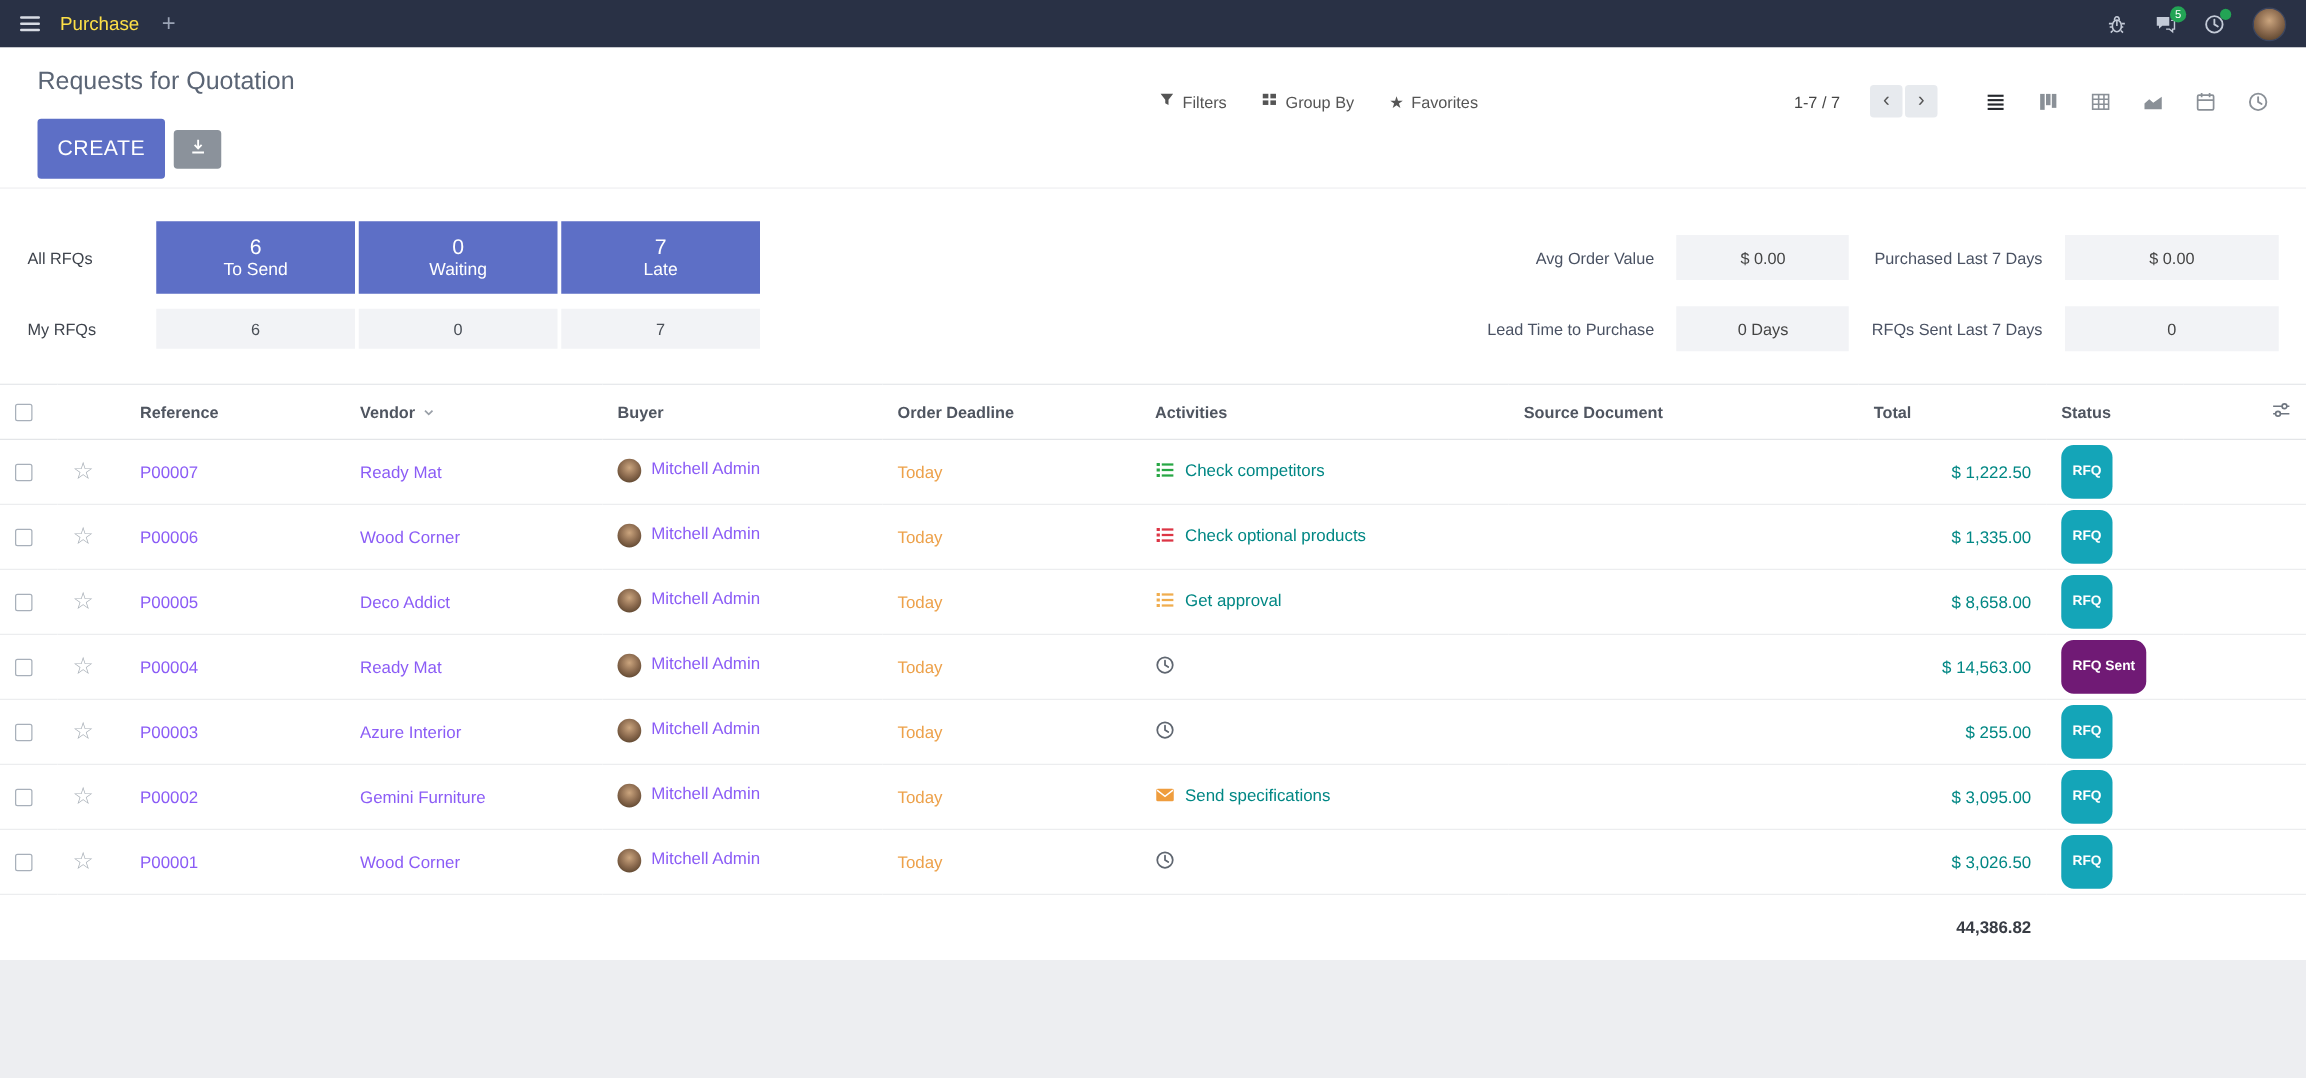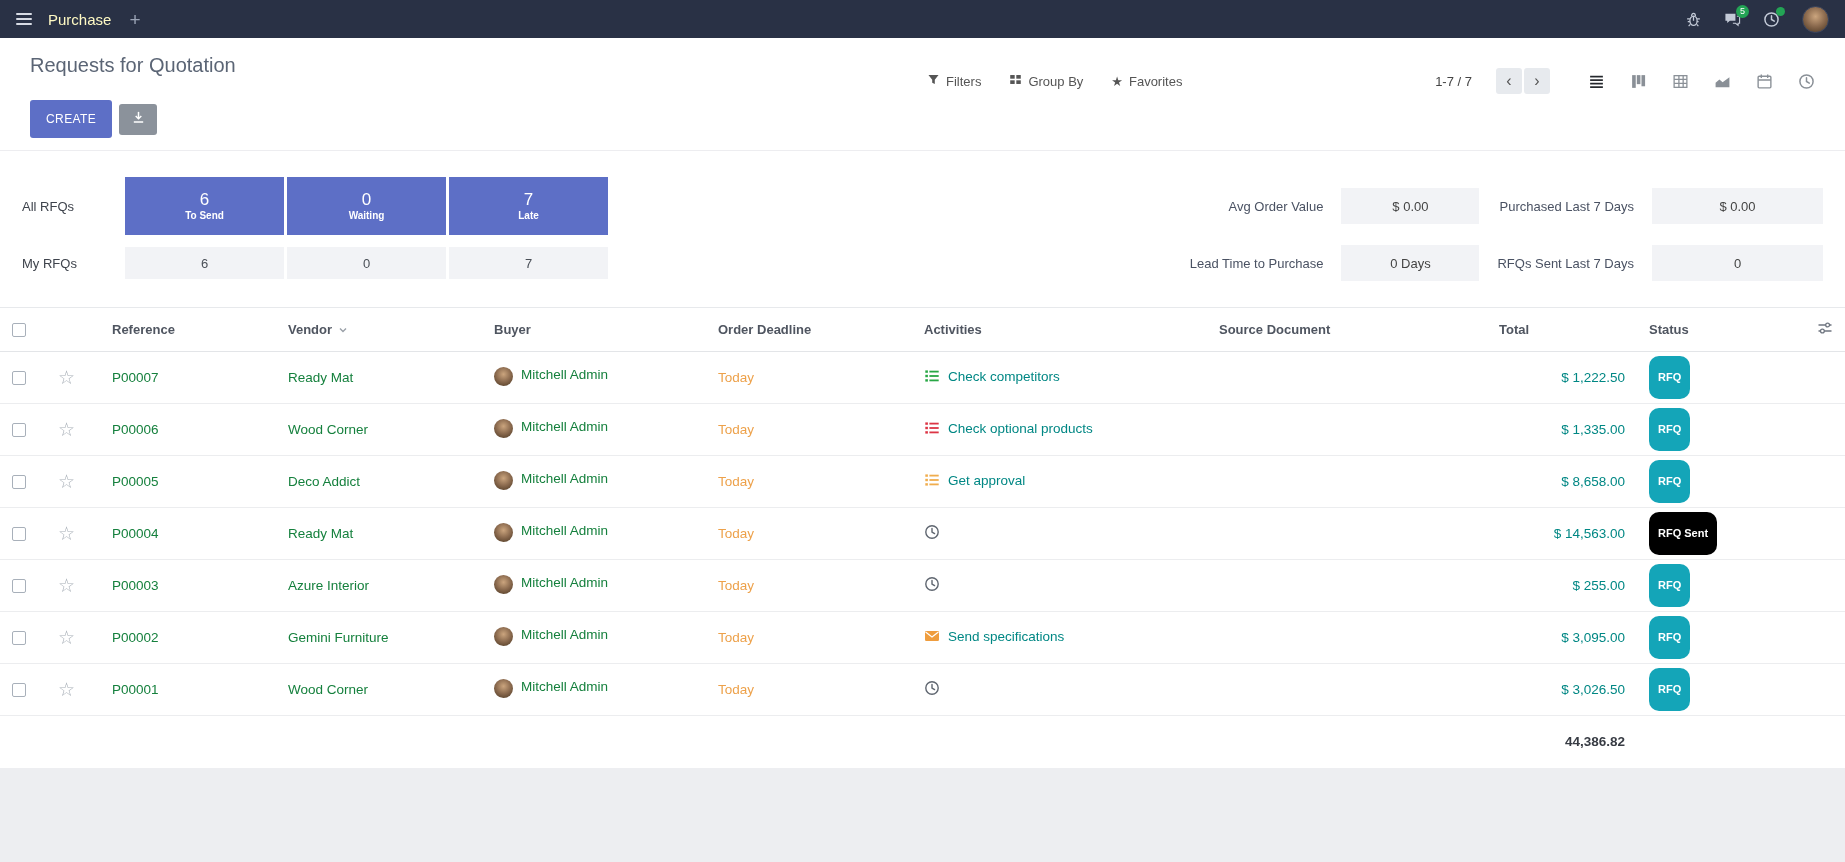--- a/index.html
+++ b/index.html
@@ -12,21 +12,21 @@
   }
   a { text-decoration: none; cursor: pointer; }
 
   
   .topbar {
     height: 38px; background: #293145; display: flex; align-items: center;
     padding: 0 16px; gap: 16px; color: #cdd3de;
   }
   .hamburger { display: inline-flex; flex-direction: column; gap: 3px; cursor: pointer; }
   .hamburger i { display: block; width: 16px; height: 2px; background: #d7dbe4; border-radius: 1px; }
-  .app-title { color: #fef9c3; font-size: 15px; cursor: pointer; }
+  .app-title { color: #fde047; font-size: 15px; cursor: pointer; }
   .tab-plus { color: #9aa3b5; font-size: 19px; line-height: 1; cursor: pointer; margin-left: 2px; }
   .topbar-right { margin-left: auto; display: flex; align-items: center; gap: 22px; }
   .sys-icon { position: relative; display: inline-flex; width: 17px; height: 17px; color: #c3cad7; cursor: pointer; }
   .sys-icon svg { width: 100%; height: 100%; }
   .sys-badge {
     position: absolute; top: -6px; right: -8px; background: #23a455; color: #fff;
     font-size: 9px; line-height: 1; padding: 2px 4px; border-radius: 8px; min-width: 13px; text-align: center;
   }
   .sys-dot { position: absolute; top: -4px; right: -5px; width: 9px; height: 9px; border-radius: 50%; background: #23a455; }
   .avatar {
@@ -36,21 +36,21 @@
   }
 
   
   .control-panel { background: #fff; padding: 16px 30px 14px; display: flex; border-bottom: 1px solid #ededf0; }
   .cp-left { flex: 1 1 auto; display: flex; flex-direction: column; }
   .cp-right { flex: 0 0 888px; display: flex; flex-direction: column; }
   .page-title { font-size: 20px; font-weight: 400; color: #5b6575; height: 38px; }
   .cp-buttons { display: flex; align-items: center; gap: 7px; height: 34px; margin-top: 10px; }
   .btn-create {
     background: #5d6fc6; color: #fff; border: none; border-radius: 3px; cursor: pointer;
-    font-size: 12px; font-weight: 500; letter-spacing: .4px; padding: 0 16px; height: 38px;
+    font-size: 17px; font-weight: 500; letter-spacing: .4px; padding: 0 16px; height: 48px;
     font-family: inherit;
   }
   .btn-export {
     background: #8b929b; border: none; border-radius: 3px; cursor: pointer;
     width: 38px; height: 31px; display: inline-flex; align-items: center; justify-content: center; color: #fff;
   }
   .btn-export svg { width: 15px; height: 15px; }
   .search-wrap { position: relative; height: 38px; }
   .search-input {
     width: 100%; height: 31px; border: 1px solid #ccd3e0; border-radius: 15px;
@@ -85,21 +85,21 @@
     grid-template-columns: 100px 159px 159px 159px;
     grid-template-rows: 58px 32px;
     column-gap: 3px; row-gap: 12px; align-items: stretch;
   }
   .dash-row-label { display: flex; align-items: center; font-size: 13px; color: #3e434c; }
   .tile {
     background: #5d6fc6; color: #fff; display: flex; flex-direction: column;
     align-items: center; justify-content: center; cursor: pointer;
   }
   .tile .tile-count { font-size: 17px; line-height: 1.15; }
-  .tile .tile-label { font-size: 10px; line-height: 1.2; font-weight: bold; }
+  .tile .tile-label { font-size: 14px; line-height: 1.2; }
   .my-tile {
     background: #f2f3f6; color: #4a4f57; display: flex; align-items: center; justify-content: center;
     font-size: 13px; cursor: pointer;
   }
   .dash-kpis {
     margin-left: auto; display: grid;
     grid-template-columns: auto 138px auto 171px;
     grid-template-rows: 58px 32px;
     column-gap: 18px; row-gap: 12px; align-items: center;
   }
@@ -119,42 +119,42 @@
   .list-table tbody td { height: 52px; border-bottom: 1px solid #ecedef; font-size: 13.5px; }
   .list-table tfoot td { height: 52px; font-size: 13.5px; }
   .th-total, .td-total { text-align: right; }
   .sort-caret { display: inline-block; width: 10px; height: 10px; color: #9aa0a8; margin-left: 6px; vertical-align: -1px; }
   .sort-caret svg { width: 100%; height: 100%; }
   input[type="checkbox"] {
     appearance: none; width: 14px; height: 14px; border: 1px solid #a8b0ba; border-radius: 2px;
     background: #fff; cursor: pointer; vertical-align: middle;
   }
   .star { color: #a9b0b8; font-size: 19px; line-height: 1; cursor: pointer; }
-  .lnk { color: #15803d; }
+  .lnk { color: #8b5cf6; }
   .buyer { display: inline-flex; gap: 8px; }
   .avatar-sm {
     width: 19px; height: 19px; border-radius: 50%; flex: 0 0 auto;
     background: radial-gradient(circle at 50% 38%, #cba57e 0%, #8c6b4f 48%, #46331f 100%);
   }
   .deadline { color: #eda14a; }
   .act { display: inline-flex; align-items: center; gap: 8px; }
   .act-ic { width: 16px; height: 16px; display: inline-flex; cursor: pointer; }
   .act-ic svg { width: 100%; height: 100%; }
   .c-green { color: #28a745; }
   .c-red { color: #dc3545; }
   .c-yellow { color: #f0ad4e; }
   .c-orange { color: #ef9d3e; }
   .c-gray { color: #5f6670; }
   .act-text { color: #008784; }
   .td-total .amount { color: #008784; }
   .pill {
     display: inline-block; background: #14a5b8; color: #fff; font-size: 11px; font-weight: 600;
     padding: 15px 9px; border-radius: 10px; line-height: 1.2;
   }
-  .pill.sent { background: #000000; }
+  .pill.sent { background: #701a75; }
   .gear-btn { width: 16px; height: 16px; color: #6f7680; cursor: pointer; display: inline-flex; }
   .gear-btn svg { width: 100%; height: 100%; }
   tfoot .foot-total { font-weight: 700; color: #383c44; }
   .hidden-defs { position: absolute; width: 0; height: 0; overflow: hidden; }
 </style>
 </head>
 <body>
 
 <svg class="hidden-defs" aria-hidden="true">
   <defs>

